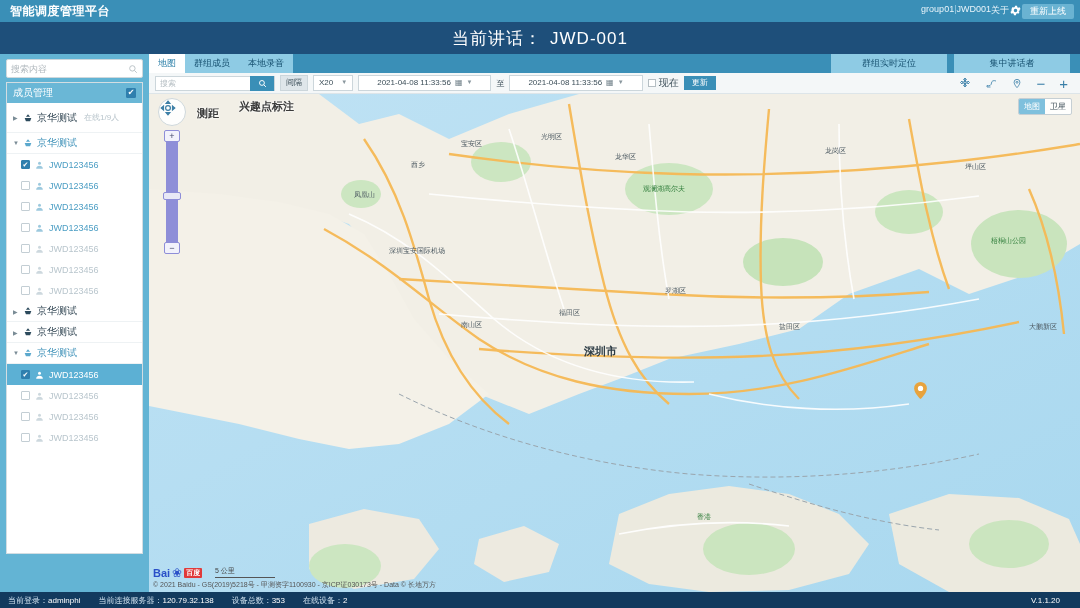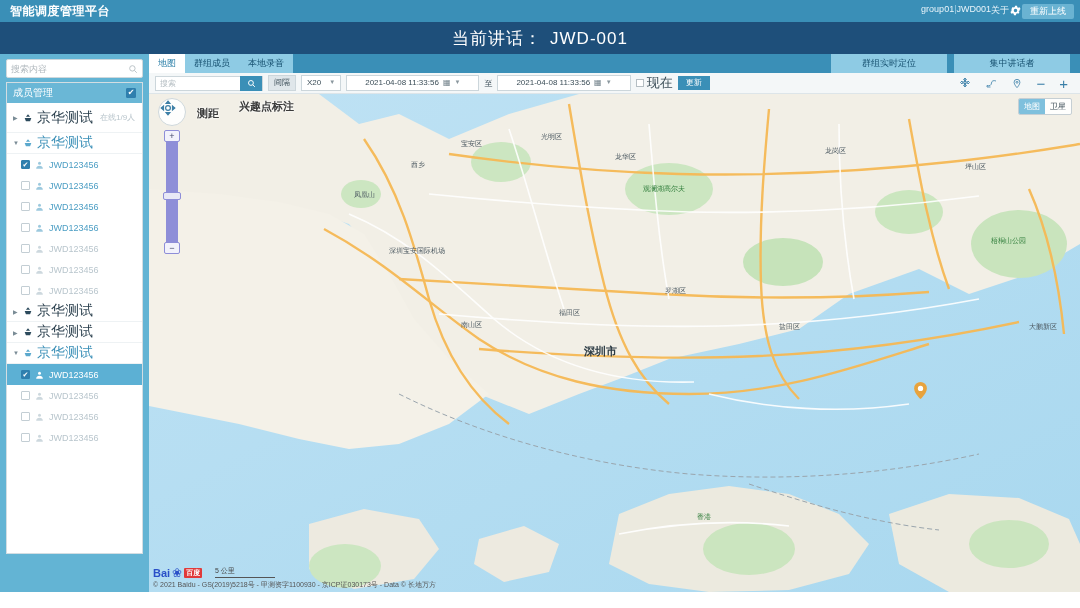--- a/index.html
+++ b/index.html
@@ -86,21 +86,21 @@
 
   .grp {
     display: flex; align-items: center; height: 21px;
     padding-left: 6px; gap: 4px;
     border-bottom: 1px solid #eef2f4;
   }
   .grp .caret {
     font-size: 6px; color: #7a8c96; width: 6px; display:inline-block;
   }
   .grp .gicon { width: 10px; height: 10px; }
-  .grp .gname { font-size: 14px; color: #2a3f4d; }
+  .grp .gname { font-size: 10px; color: #2a3f4d; }
   .grp.open .gname { color: #3a8fb7; }
   .grp .meta { font-size: 8px; color: #b8c4cb; margin-left: 3px; }
   .grp.tall { height: 30px; }
 
   .mem {
     display: flex; align-items: center; height: 21px;
     padding-left: 14px; gap: 5px;
   }
   .mem .box {
     width: 9px; height: 9px; border: 1px solid #c3ced4;
@@ -143,21 +143,21 @@
   .tab.right1 { background: #8ecbe4; color: #16506f; width: 116px; justify-content: center; }
   .tab.right2 { background: #8ecbe4; color: #16506f; width: 116px; justify-content: center; margin-left: 7px; margin-right: 10px; }
 
   
   .toolbar {
     position: absolute; left: 149px; top: 73px; width: 931px; height: 21px;
     background: #f4f7f8; border-bottom: 1px solid #dde5e9;
     display: flex; align-items: center; padding: 0 6px; gap: 5px;
   }
   .tb-search {
-    width: 108px; height: 15px; background: #fff; border: 1px solid #ccd6db;
+    width: 120px; height: 15px; background: #fff; border: 1px solid #ccd6db;
     display: flex; align-items: center; padding-left: 4px;
   }
   .tb-search input {
     border: none; outline: none; width: 80px; font-size: 8px;
     font-family: "Liberation Sans", sans-serif; color: #333;
   }
   .tb-search input::placeholder { color: #b5bec3; }
   .tb-searchbtn {
     width: 24px; height: 15px; background: #3a8fb7; border: none;
     display: flex; align-items: center; justify-content: center;
@@ -174,21 +174,21 @@
   }
   .tb-sel .car { font-size: 6px; color: #8a979e; }
   .tb-date {
     background: #fff; font-size: 8px; color: #3c4e58;
     padding: 2px 18px; border: 1px solid #ccd6db; line-height: 1.2;
     display: flex; align-items: center; gap: 4px;
   }
   .tb-date .cal { font-size: 8px; color: #6e7e87; }
   .tb-date .car { font-size: 6px; color: #8a979e; }
   .tb-to { font-size: 8px; color: #3c4e58; }
-  .tb-check { display: flex; align-items: center; gap: 3px; font-size: 13px; color: #3c4e58; }
+  .tb-check { display: flex; align-items: center; gap: 3px; font-size: 10px; color: #3c4e58; }
   .tb-check .b { width: 8px; height: 8px; border: 1px solid #b5bec3; background: #fff; }
   .tb-btn {
     background: #3a8fb7; color: #fff; font-size: 8px; border: none;
     padding: 3px 8px; line-height: 1;
   }
   .tb-right { margin-left: auto; display: flex; align-items: center; gap: 14px; padding-right: 6px; }
   .tb-right .ic { color: #3a7fa8; display:flex; align-items:center; }
 
   
   .map {
@@ -621,14 +621,29 @@
       <span class="paw">❀</span>
       <span class="cn">百度</span>
     </div>
     <div class="scalebar">
       <span>5 公里</span>
       <div class="line"></div>
     </div>
     <div class="attrib">© 2021 Baidu - GS(2019)5218号 - 甲测资字1100930 - 京ICP证030173号 - Data © 长地万方</div>
   </div>
 
+  <div class="statusbar">
+    <span>
+      <span>当前登录：</span><span class="v">adminphi</span>
+    </span>
+    <span>
+      <span>当前连接服务器：</span><span class="v">120.79.32.138</span>
+    </span>
+    <span>
+      <span>设备总数：</span><span class="v">353</span>
+    </span>
+    <span>
+      <span>在线设备：</span><span class="v">2</span>
+    </span>
+    <span class="ver v">V.1.1.20</span>
+  </div>
 
 </div>
 
 </body></html>

